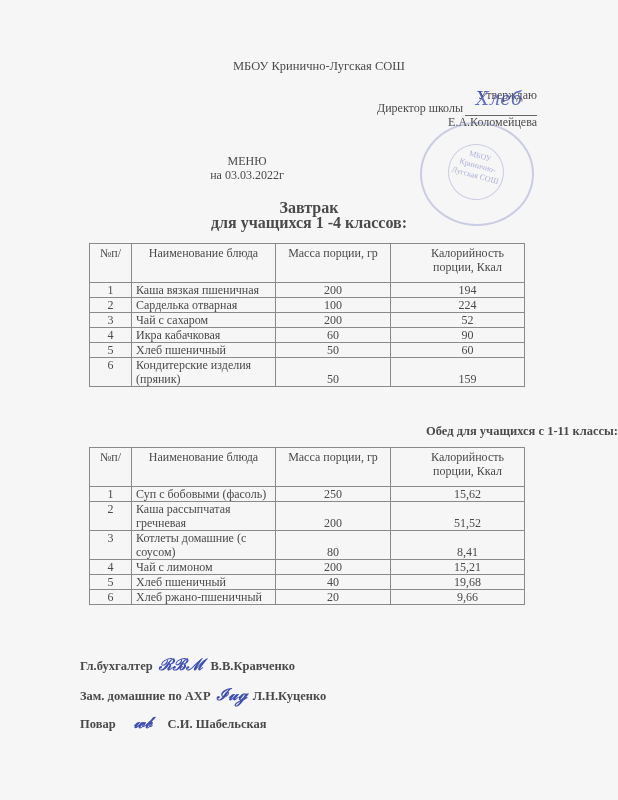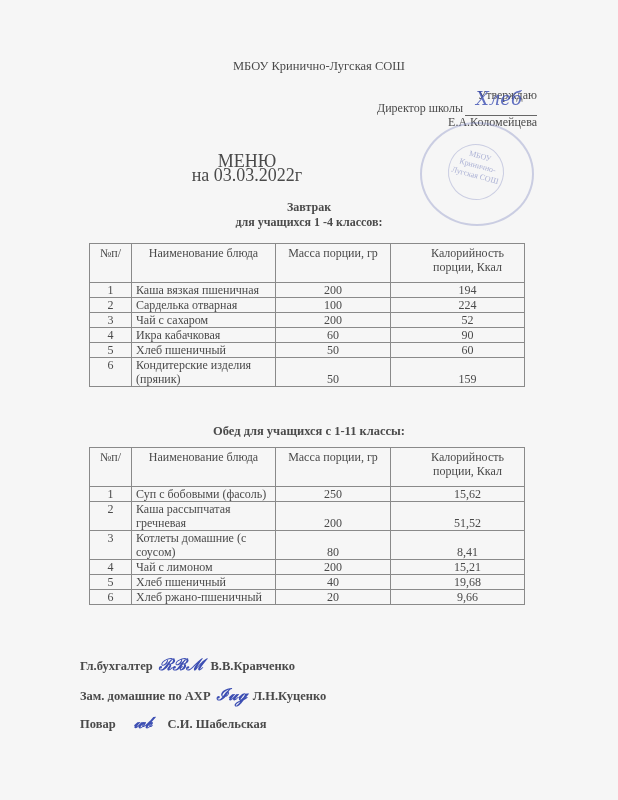--- a/index.html
+++ b/index.html
@@ -12,23 +12,23 @@
     .approve { right: 81px; top: 88px; font-size: 12px; }
     .director { right: 81px; top: 101px; font-size: 12px; }
     .director .line { display: inline-block; width: 72px; border-bottom: 1px solid #666; margin-left: 2px; vertical-align: bottom; height: 12px; }
     .director-name { right: 81px; top: 115px; font-size: 12px; }
     .stamp { left: 420px; top: 122px; width: 110px; height: 100px; border-radius: 50%;
       border: 2px solid rgba(120,130,190,0.35); }
     .stamp-inner { position: absolute; left: 26px; top: 20px; width: 56px; height: 56px; border-radius: 50%;
       border: 1px solid rgba(120,130,190,0.35); font-size: 8px; color: rgba(110,120,185,0.55); text-align: center; line-height: 10px; padding-top: 6px; box-sizing: border-box; transform: rotate(15deg); }
     .sig { color: #3d4fb3; font-family: "DejaVu Serif", serif; font-style: italic; }
     .sig-director { right: 96px; top: 88px; font-size: 18px; opacity: .8; }
-    .menu-title { left: 0; width: 494px; text-align: center; top: 154px; font-size: 18px; line-height: 14px; }
-    .breakfast-title { left: 0; width: 618px; text-align: center; top: 200px; font-size: 12px; font-weight: bold; line-height: 15px; }
-    .lunch-title { left: 0; width: 618px; text-align: center; top: 424px; font-size: 12.5px; font-weight: bold; }
+    .menu-title { left: 0; width: 494px; text-align: center; top: 154px; font-size: 12px; line-height: 14px; }
+    .breakfast-title { left: 0; width: 618px; text-align: center; top: 200px; font-size: 16px; font-weight: bold; line-height: 15px; }
+    .lunch-title { left: 0; width: 618px; text-align: right; top: 424px; font-size: 12.5px; font-weight: bold; }
     table { position: absolute; left: 89px; border-collapse: collapse; font-size: 12px; }
     td, th { border: 1px solid #8a8a8a; padding: 0 4px; font-weight: normal; vertical-align: top; line-height: 14px; }
     th { height: 36px; padding-top: 2px; }
     .c1 { width: 33px; text-align: center; }
     .c2 { width: 135px; text-align: left; margin-left: 44px; }
     .c3 { width: 106px; text-align: center; }
     .c4 { width: 105px; text-align: center; padding-left: 24px; }
     td.num { vertical-align: bottom; }
     .t1 { top: 243px; }
     .t2 { top: 447px; }

